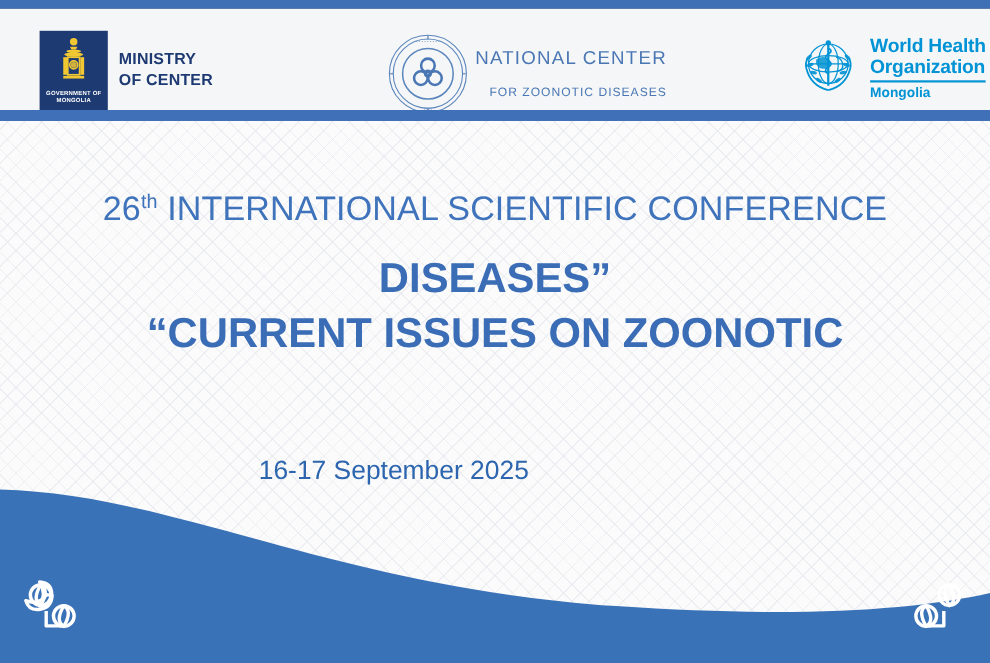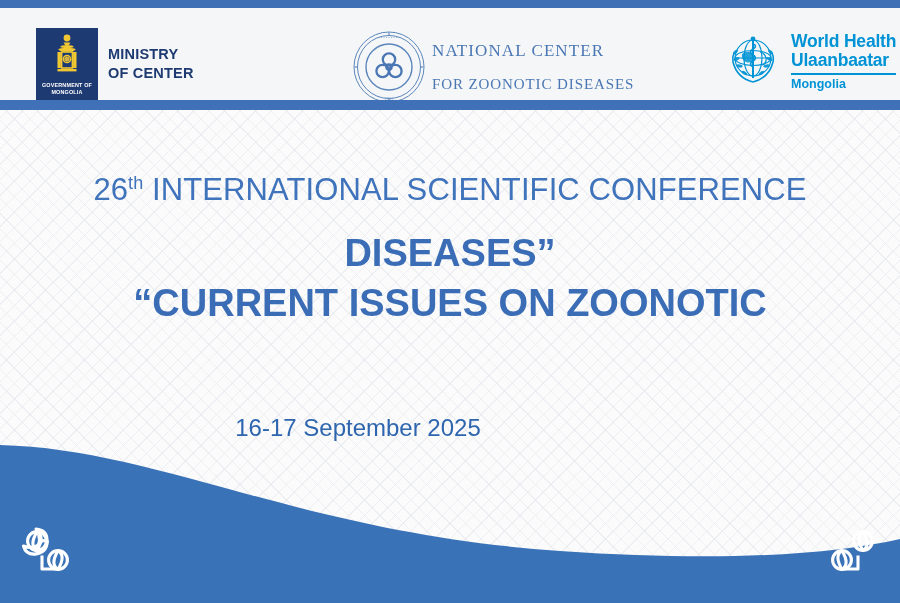--- a/index.html
+++ b/index.html
@@ -84,28 +84,29 @@
     position: absolute;
     left: 352px;
     top: 22px;
     display: flex;
     align-items: center;
     gap: 6px;
   }
   .nczd-text {
     color: #4a77b4;
     line-height: 1.15;
-    font-family: Liberation Serif, serif;
+    font-family: Liberation Sans, sans-serif;
+    text-align: right;
   }
   .nczd-text .l1 {
     font-size: 17px;
     letter-spacing: 1.1px;
   }
   .nczd-text .l2 {
-    font-size: 15px;
+    font-size: 11px;
     letter-spacing: .9px;
     margin-top: 16px;
   }
 
   .logo-who {
     position: absolute;
     left: 722px;
     top: 22px;
     display: flex;
     align-items: flex-start;
@@ -296,21 +297,21 @@
           <ellipse cx="44.5" cy="36" rx="3.2" ry="1.5" transform="rotate(-10 44.5 36)"></ellipse>
           <ellipse cx="39.5" cy="43" rx="3.2" ry="1.5" transform="rotate(-35 39.5 43)"></ellipse>
         </g>
 
         <path d="M31 8 v40" stroke="#0093d5" stroke-width="2" fill="none"></path>
         <path d="M31 14 q5 2 0 5 q-5 3 0 6 q5 3 0 6 q-5 3 0 6" stroke="#0093d5" stroke-width="1.6" fill="none"></path>
         <circle cx="31" cy="9" r="2.4" fill="#0093d5"></circle>
       </svg>
       <div class="who-text">
         <div class="wl">World Health</div>
-        <div class="wl">Ulaanbaatar</div>
+        <div class="wl">Organization</div>
         <div class="who-underline"></div>
         <div class="wsub">Mongolia</div>
       </div>
     </div>
   </div>
 
   <div class="header-rule"></div>
 
   <div class="body-area"></div>
 

